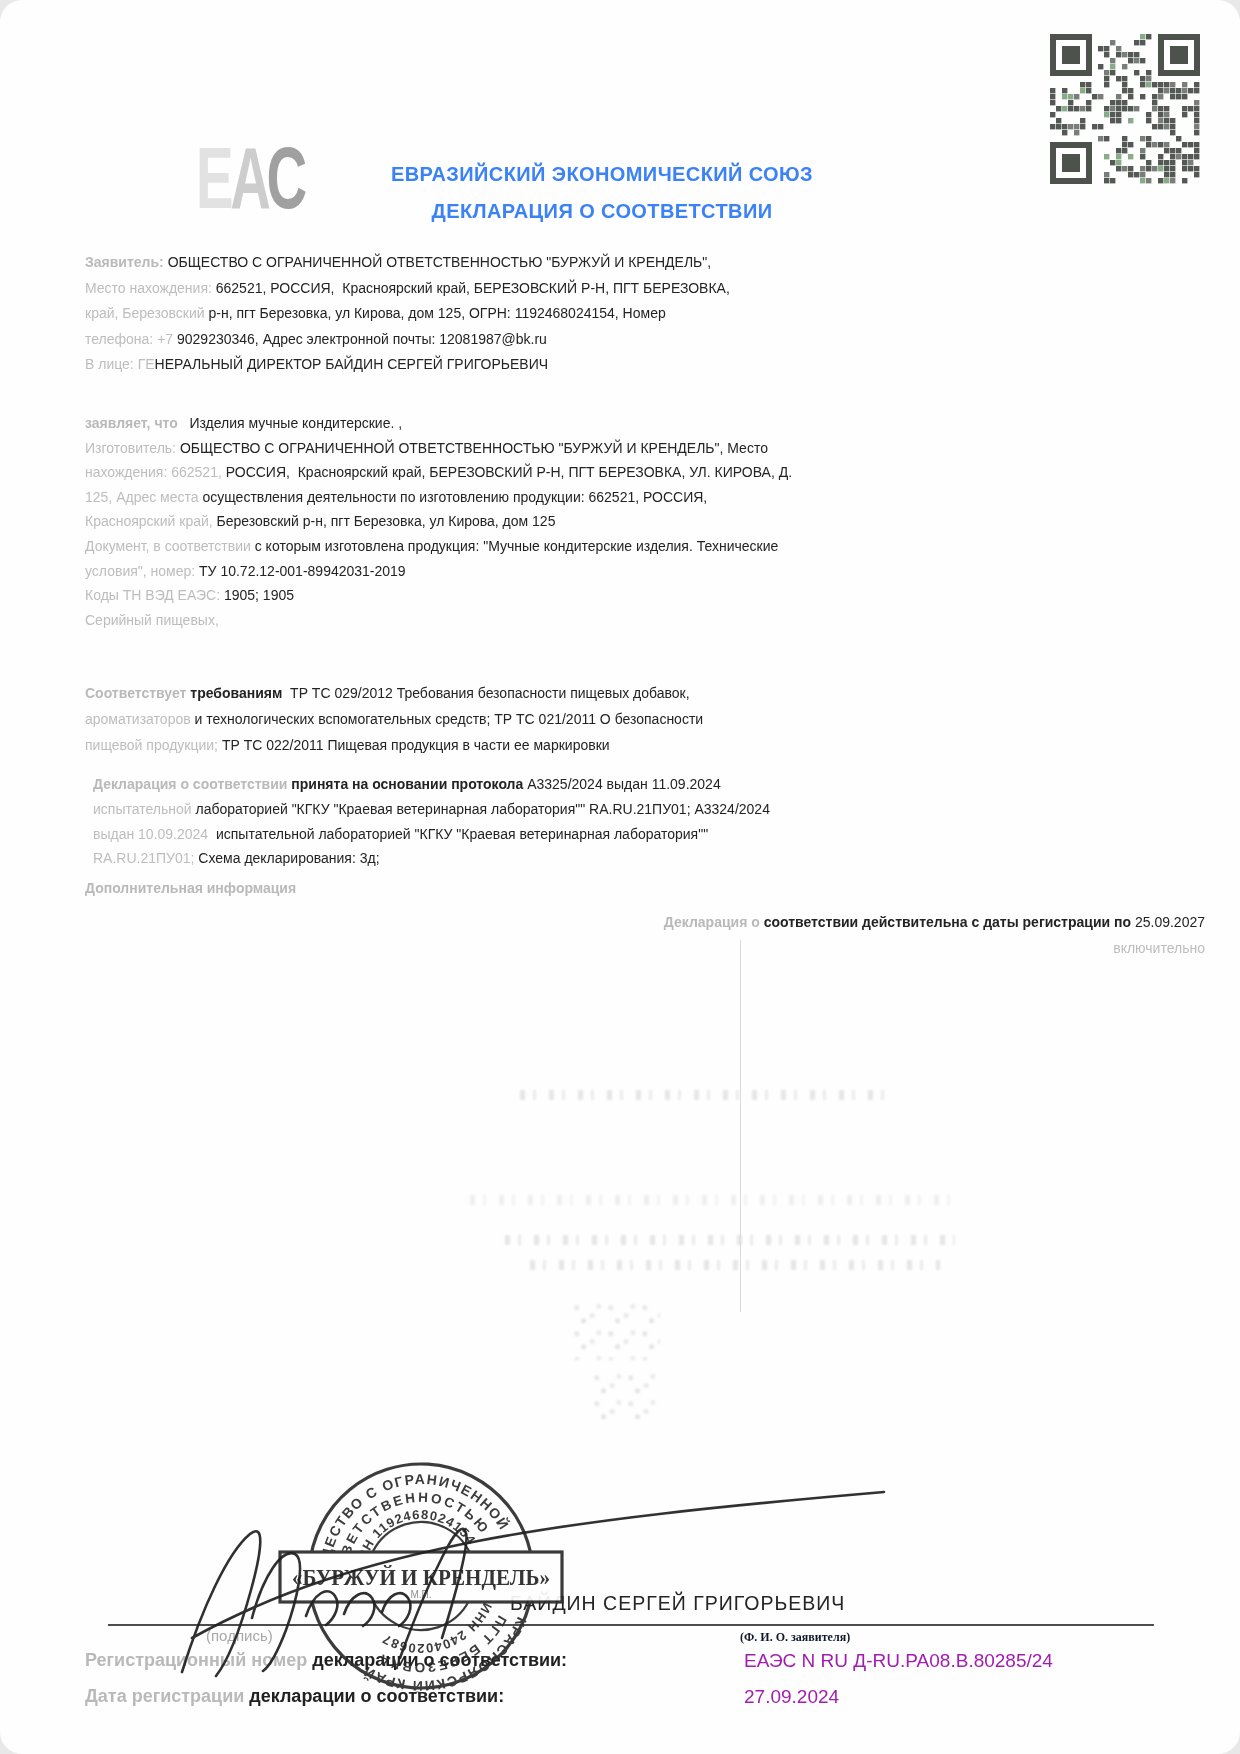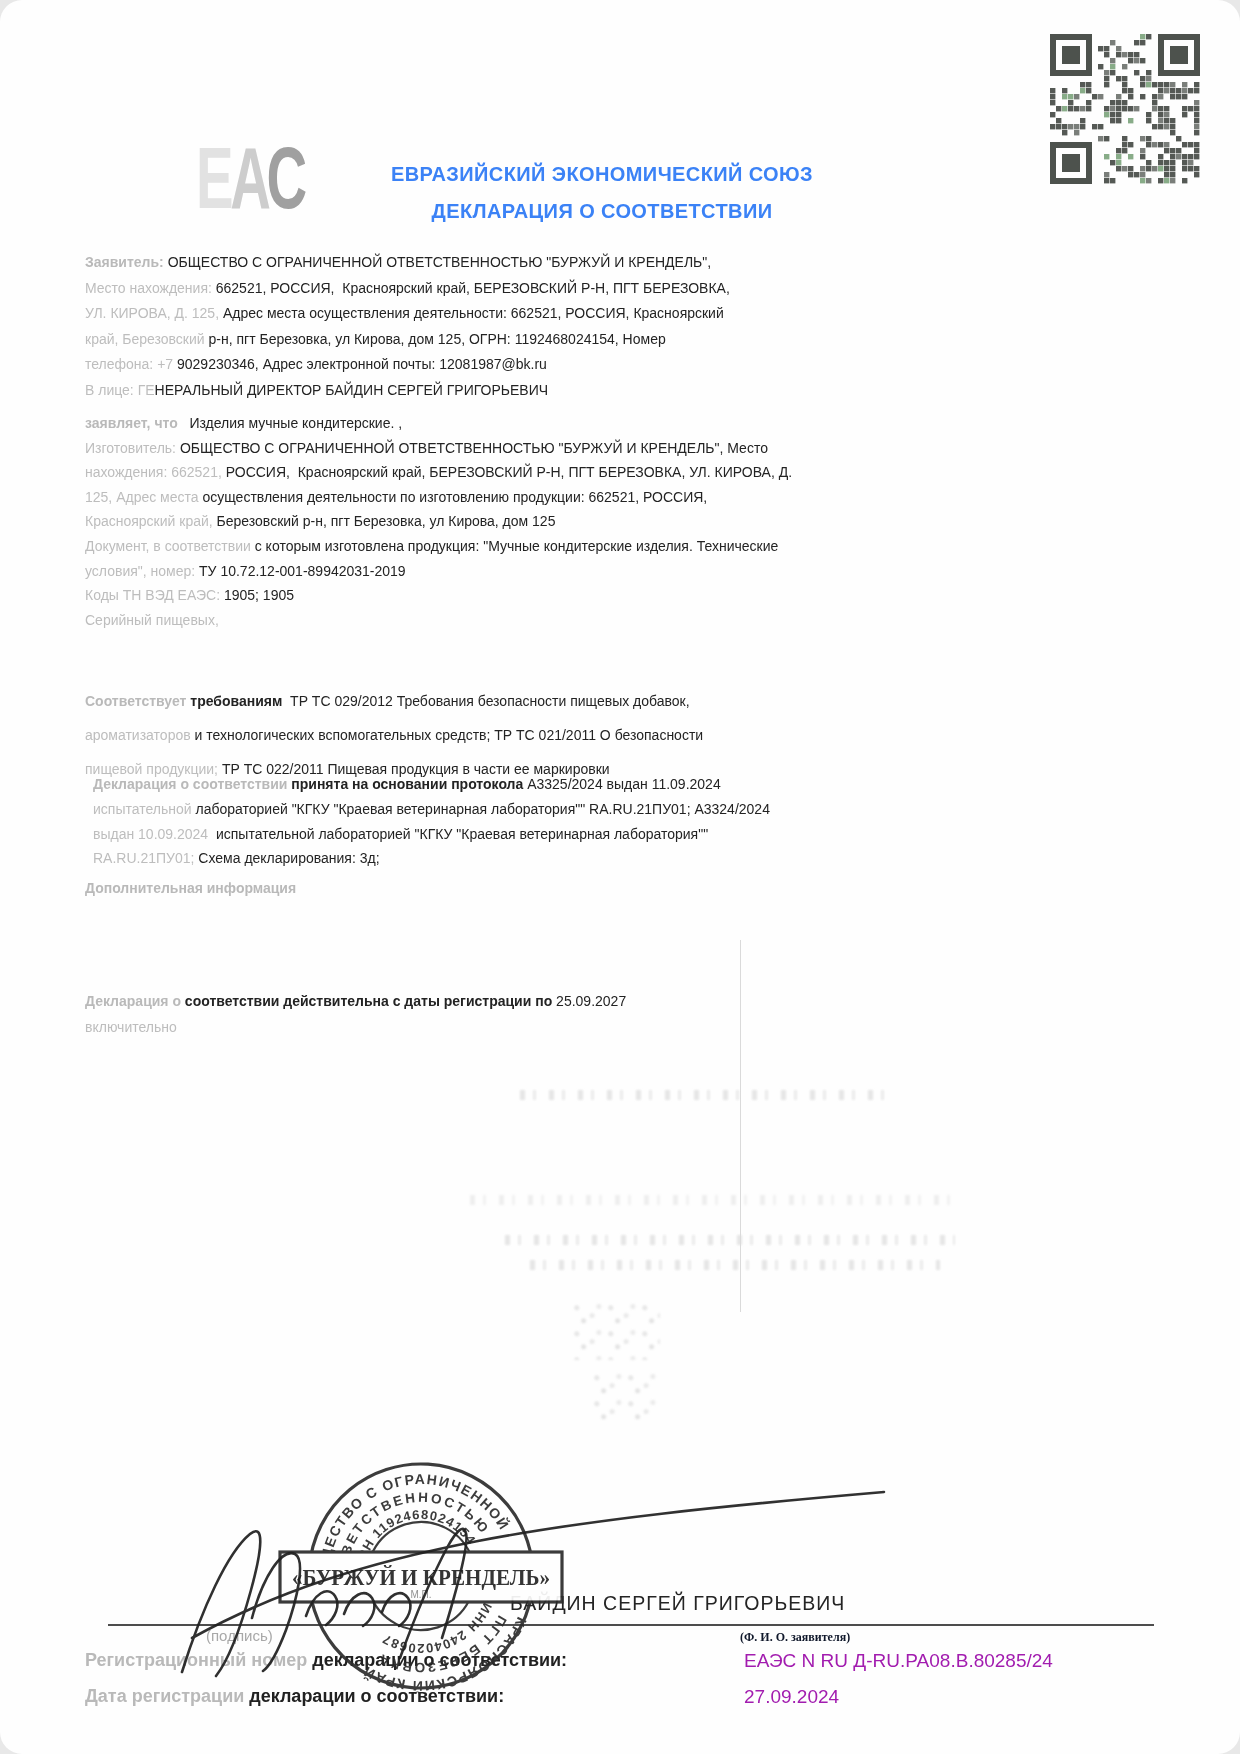--- a/index.html
+++ b/index.html
@@ -21,25 +21,25 @@
     position:absolute;left:0;width:1204px;text-align:center;font-weight:700;
     font-size:20px;letter-spacing:.4px;color:#3b82f6;filter:blur(.2px);
   }
   #doc-title{top:163px;}
   #doc-subtitle{top:200px;}
   
   .para{position:absolute;left:85px;width:1120px;}
   .para .line{white-space:pre;font-size:14px;color:#232323;}
   #para1 .line{line-height:25.6px;}
   #para2 .line{line-height:24.6px;}
-  #para3 .line{line-height:26px;margin-top:8px;}
+  #para3 .line{line-height:26px;}
   #para4 .line{line-height:24.8px;}
   #para5 .line,#para6 .line{line-height:26px;}
   #para1{top:250px;} #para2{top:411px;} #para3{top:680px;}
-  #para4{top:772px;margin-left:8px;} #para5{top:875px;} #para6{top:988px;}
+  #para4{top:772px;margin-left:8px;} #para5{top:875px;} #para6{top:909px;text-align:right;}
   .seg-f{color:#bdbdbd;filter:blur(.25px);}
   .seg-b{font-weight:700;}
   .seg-fb{font-weight:700;color:#b9b9b9;filter:blur(.25px);}
   
   #fold-line{position:absolute;left:740px;top:940px;width:1px;height:372px;background:#d3d3d3;opacity:.85;}
   .ghost-row{
     position:absolute;height:10px;filter:blur(1.1px);opacity:.7;
     background:repeating-linear-gradient(90deg,#dcdcdc 0 5px,transparent 5px 13px,#e3e3e3 13px 16px,transparent 16px 29px);
   }
   .ghost-patch{
@@ -281,21 +281,20 @@
         <rect x="12" y="120" width="18" height="18" fill="#3f443f"></rect>
       </g>
   </svg>
 
   <div id="doc-title" class="doc-title">ЕВРАЗИЙСКИЙ ЭКОНОМИЧЕСКИЙ СОЮЗ</div>
   <div id="doc-subtitle" class="doc-title">ДЕКЛАРАЦИЯ О СООТВЕТСТВИИ</div>
 
   <div id="para1" class="para">
       <div class="line"><span class="seg-fb">Заявитель:</span><span class="seg"> ОБЩЕСТВО С ОГРАНИЧЕННОЙ ОТВЕТСТВЕННОСТЬЮ "БУРЖУЙ И КРЕНДЕЛЬ",</span></div>
       <div class="line"><span class="seg-f">Место нахождения:</span><span class="seg"> 662521, РОССИЯ,  Красноярский край, БЕРЕЗОВСКИЙ Р-Н, ПГТ БЕРЕЗОВКА,</span></div>
-      <div class="line"><span class="seg-f">УЛ. КИРОВА, Д. 125,</span><span class="seg"> Адрес места осуществления деятельности: 662521, РОССИЯ, Красноярский</span></div>
       <div class="line"><span class="seg-f">край, Березовский</span><span class="seg"> р-н, пгт Березовка, ул Кирова, дом 125, ОГРН: 1192468024154, Номер</span></div>
       <div class="line"><span class="seg-f">телефона: +7</span><span class="seg"> 9029230346, Адрес электронной почты: 12081987@bk.ru</span></div>
       <div class="line"><span class="seg-f">В лице: ГЕ</span><span class="seg">НЕРАЛЬНЫЙ ДИРЕКТОР БАЙДИН СЕРГЕЙ ГРИГОРЬЕВИЧ</span></div>
     </div>
   <div id="para2" class="para">
       <div class="line"><span class="seg-fb">заявляет, что</span><span class="seg">   Изделия мучные кондитерские. ,</span></div>
       <div class="line"><span class="seg-f">Изготовитель:</span><span class="seg"> ОБЩЕСТВО С ОГРАНИЧЕННОЙ ОТВЕТСТВЕННОСТЬЮ "БУРЖУЙ И КРЕНДЕЛЬ", Место</span></div>
       <div class="line"><span class="seg-f">нахождения: 662521,</span><span class="seg"> РОССИЯ,  Красноярский край, БЕРЕЗОВСКИЙ Р-Н, ПГТ БЕРЕЗОВКА, УЛ. КИРОВА, Д.</span></div>
       <div class="line"><span class="seg-f">125, Адрес места</span><span class="seg"> осуществления деятельности по изготовлению продукции: 662521, РОССИЯ,</span></div>
       <div class="line"><span class="seg-f">Красноярский край,</span><span class="seg"> Березовский р-н, пгт Березовка, ул Кирова, дом 125</span></div>

